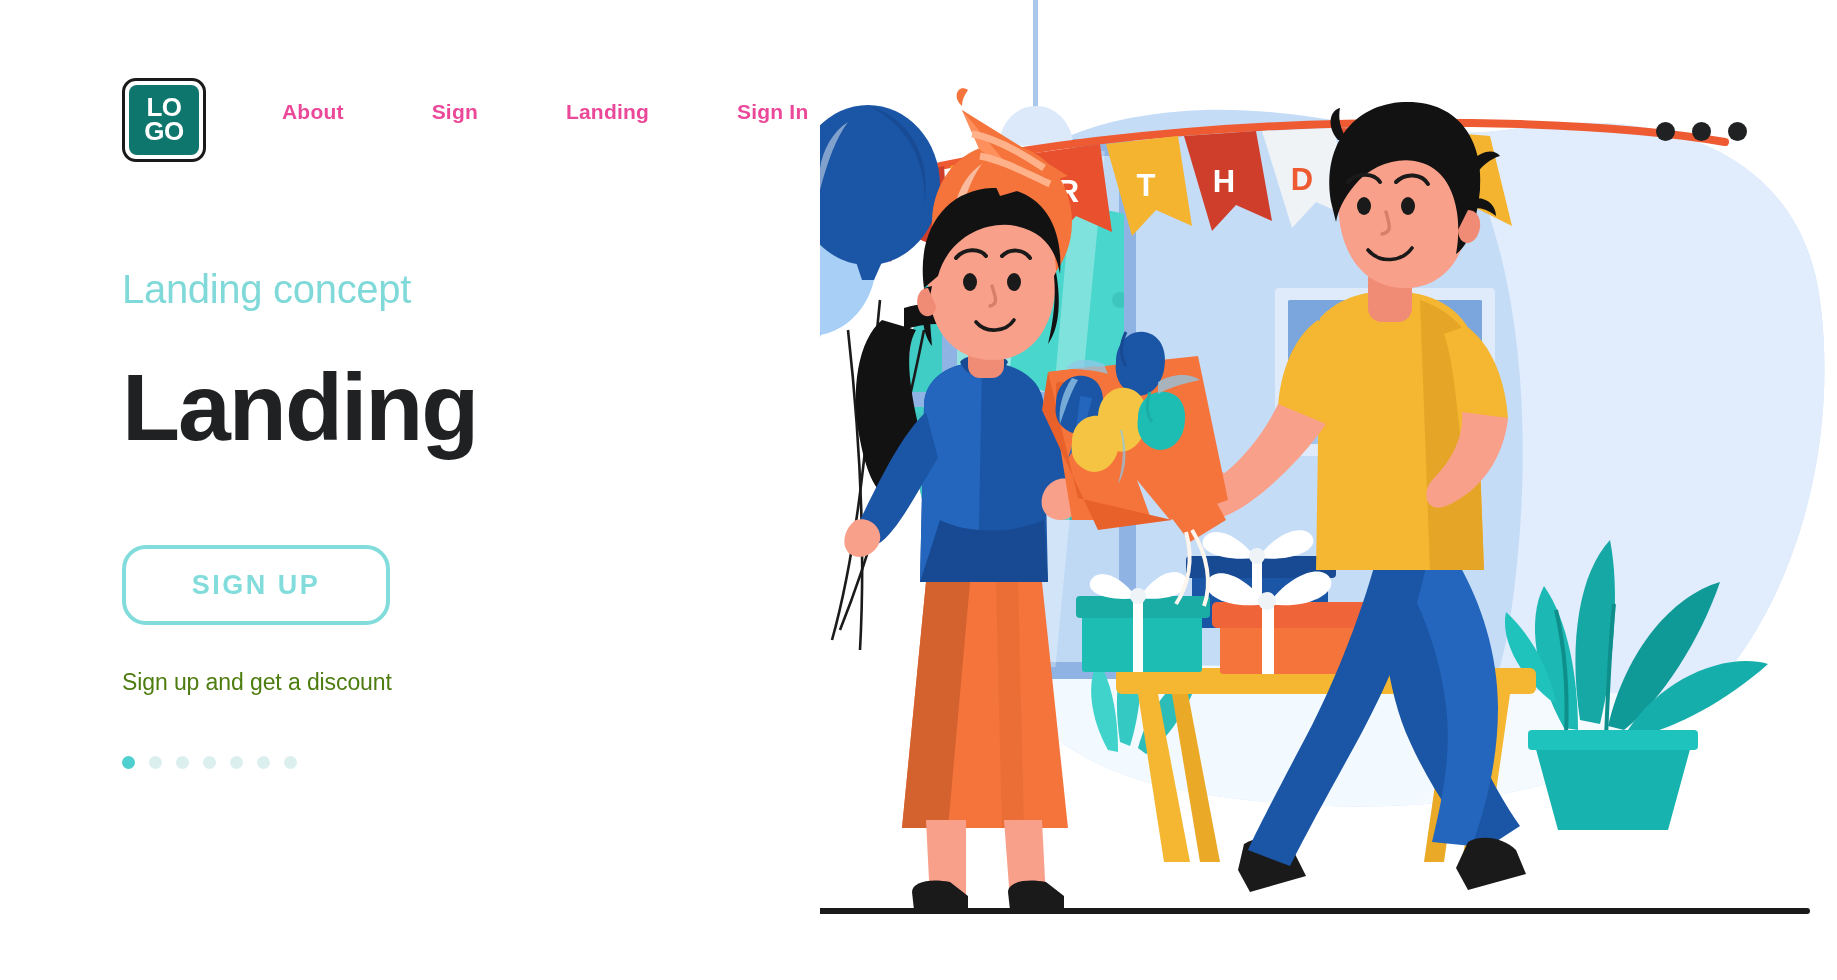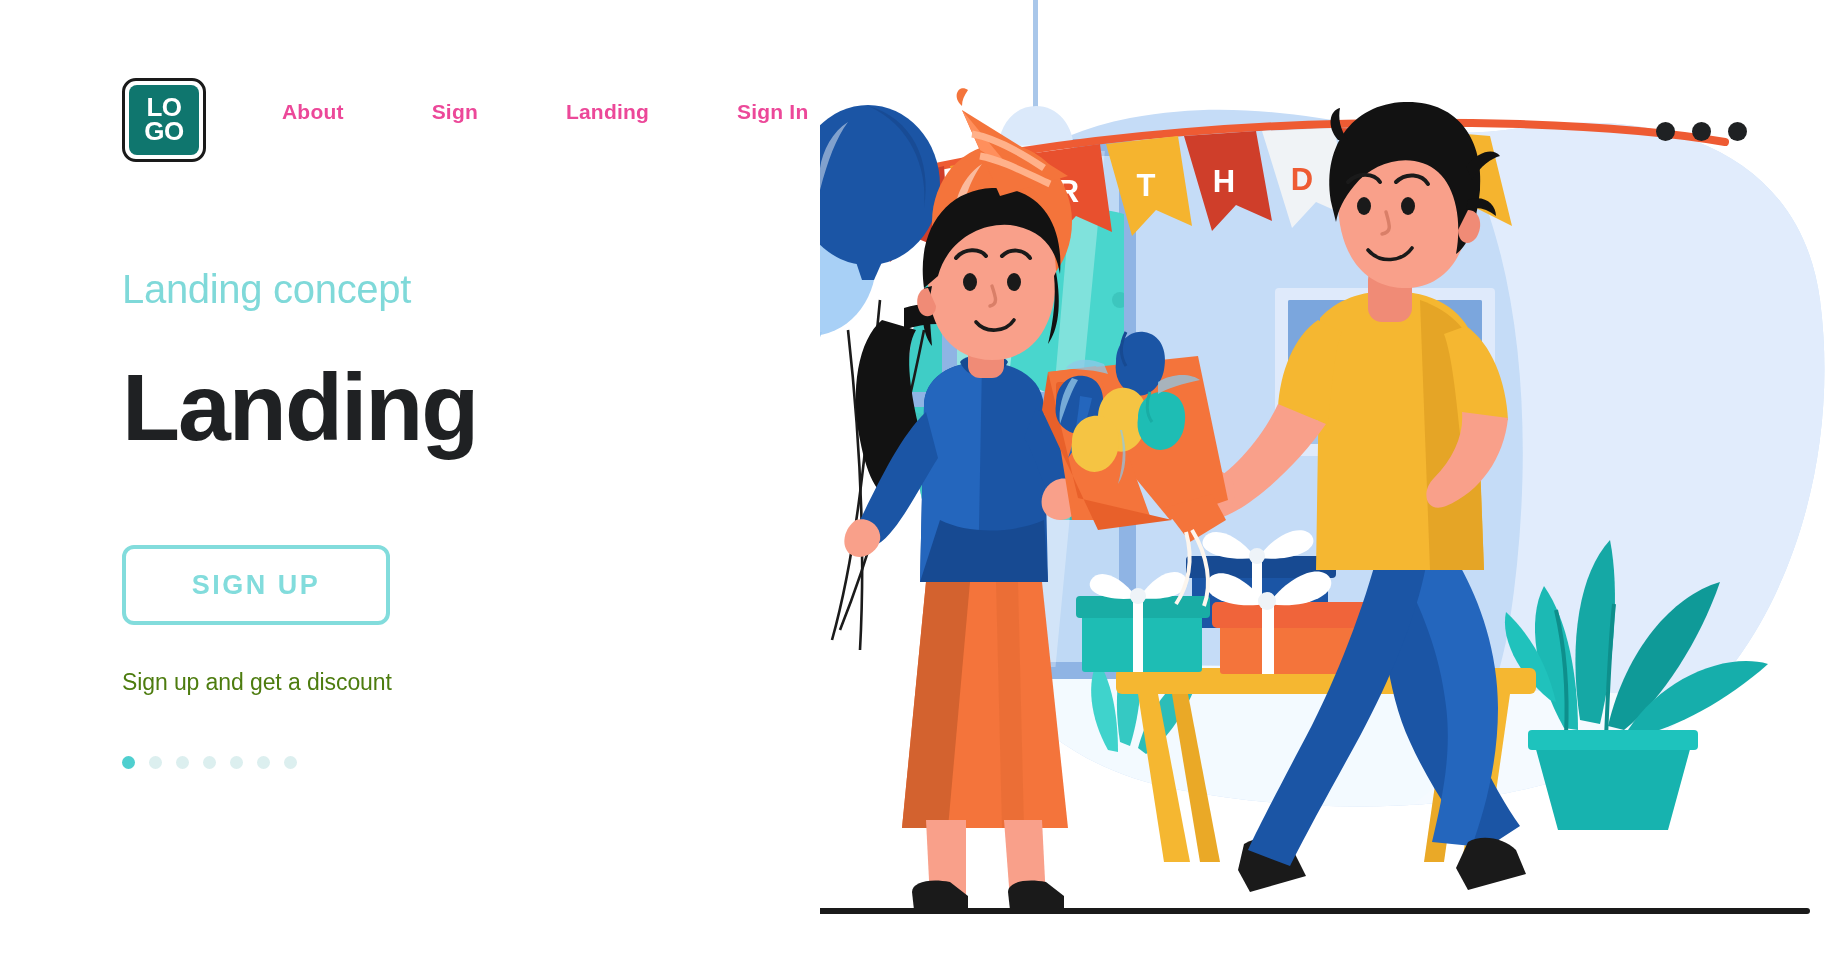--- a/index.html
+++ b/index.html
@@ -116,21 +116,21 @@
     color: #1f2123;
     letter-spacing: -2px;
     margin: 0;
     line-height: 1;
   }
   .signup-btn {
     margin-top: 90px;
     width: 268px;
     height: 80px;
     border: 4px solid #82dcdc;
-    border-radius: 12px;
+    border-radius: 24px;
     background: #ffffff;
     color: #82dcdc;
     font-size: 27px;
     font-weight: 700;
     letter-spacing: 2.5px;
     display: flex;
     align-items: center;
     justify-content: center;
     cursor: pointer;
     box-sizing: border-box;

